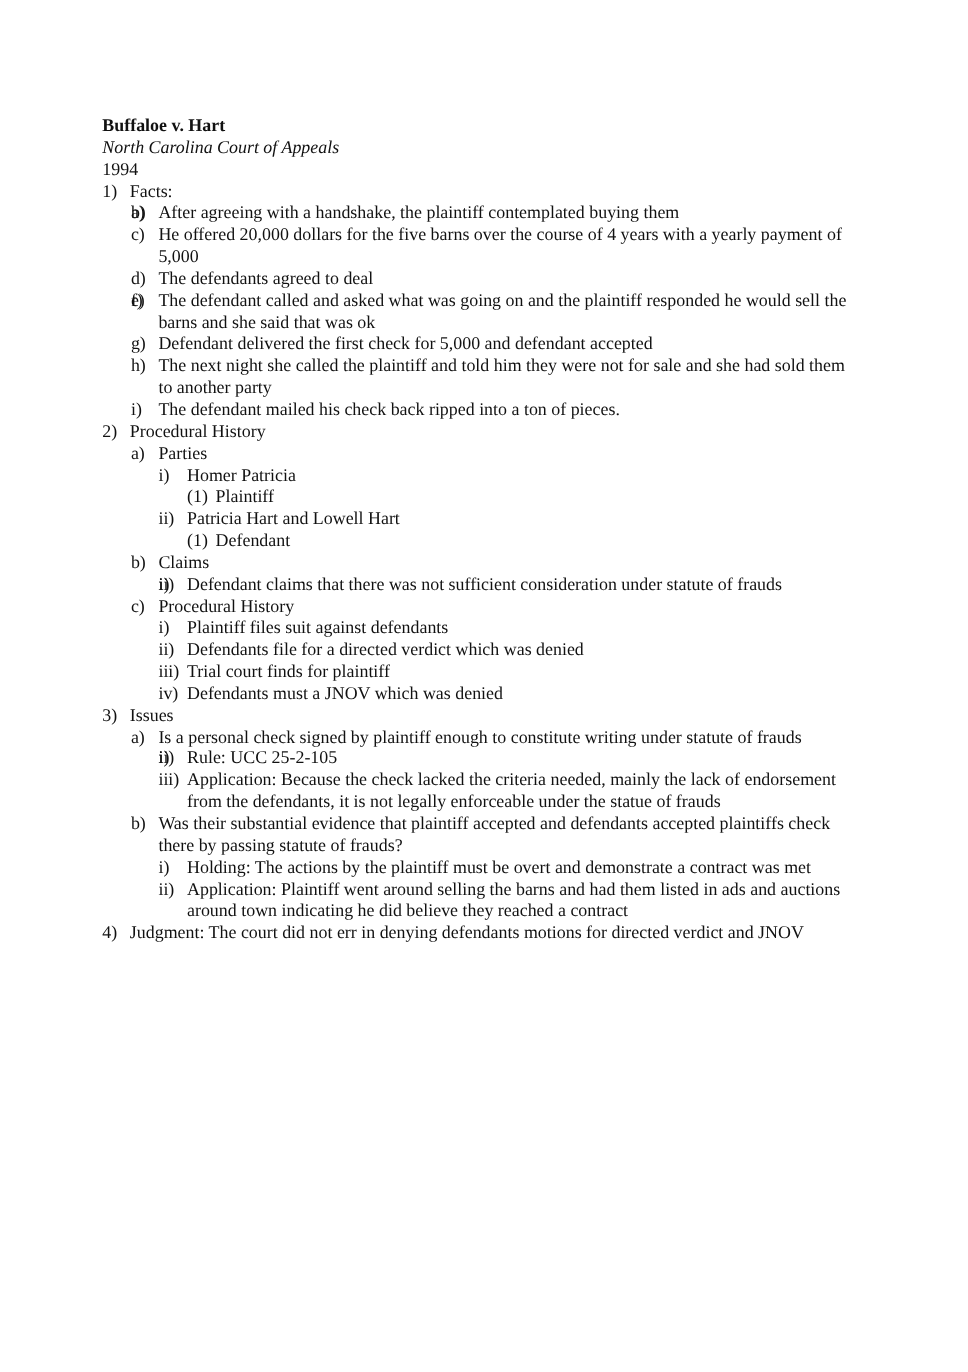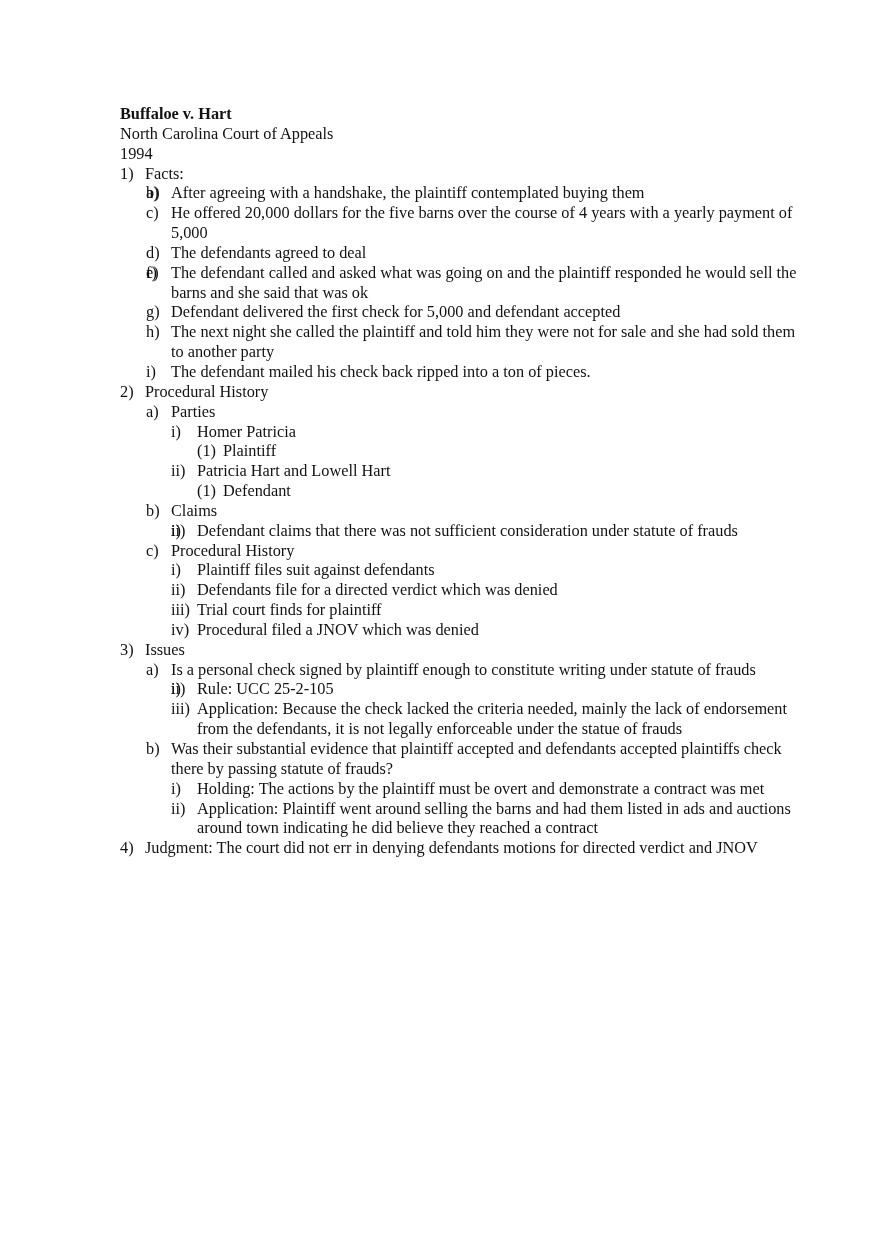--- a/index.html
+++ b/index.html
@@ -1,23 +1,23 @@
 <!DOCTYPE html>
 <html><head>
 <meta charset="utf-8">
 <style>
   html, body { margin: 0; padding: 0; background: #ffffff; }
   body { width: 880px; height: 1247px; position: relative; overflow: hidden; }
   .page {
-    position: absolute; left: 120px; top: 104px; width: 690px;
+    position: absolute; left: 93px; top: 104px; width: 690px;
     font-family: "Liberation Serif", "DejaVu Serif", serif;
     font-size: 16.3px; line-height: 19.85px; color: #111111;
   }
   .title { font-weight: bold; }
-  .court { }
+  .court { font-style: italic; }
   .item { position: relative; }
   .l1 { padding-left: 25px; }
   .l2 { padding-left: 51px; }
   .l3 { padding-left: 77px; }
   .l4 { padding-left: 77px; }
   .marker { position: absolute; top: 0; }
   .l1 > .marker { left: 0; }
   .l2 > .marker { left: 26px; }
   .l3 > .marker { left: 51px; }
   .l4 > .marker { left: 77px; }
@@ -47,21 +47,21 @@
       <div class="item l4"><span class="marker">(1)</span><span class="txt">Plaintiff</span></div>
       <div class="item l3"><span class="marker">ii)</span><span class="txt">Patricia Hart and Lowell Hart</span></div>
       <div class="item l4"><span class="marker">(1)</span><span class="txt">Defendant</span></div>
       <div class="item l2"><span class="marker">b)</span><span class="txt">Claims</span></div>
       <div class="item l3"><span class="marker">i)</span></div>
       <div class="item l3"><span class="marker">ii)</span><span class="txt">Defendant claims that there was not sufficient consideration under statute of frauds</span></div>
       <div class="item l2"><span class="marker">c)</span><span class="txt">Procedural History</span></div>
       <div class="item l3"><span class="marker">i)</span><span class="txt">Plaintiff files suit against defendants</span></div>
       <div class="item l3"><span class="marker">ii)</span><span class="txt">Defendants file for a directed verdict which was denied</span></div>
       <div class="item l3"><span class="marker">iii)</span><span class="txt">Trial court finds for plaintiff</span></div>
-      <div class="item l3"><span class="marker">iv)</span><span class="txt">Procedural filed a JNOV which was denied</span></div>
+      <div class="item l3"><span class="marker">iv)</span><span class="txt">Defendants must a JNOV which was denied</span></div>
       <div class="item l1"><span class="marker">3)</span><span class="txt">Issues</span></div>
       <div class="item l2"><span class="marker">a)</span><span class="txt">Is a personal check signed by plaintiff enough to constitute writing under statute of frauds</span></div>
       <div class="item l3"><span class="marker">i)</span></div>
       <div class="item l3"><span class="marker">ii)</span><span class="txt">Rule: UCC 25-2-105</span></div>
       <div class="item l3"><span class="marker">iii)</span><span class="txt">Application: Because the check lacked the criteria needed, mainly the lack of endorsement from the defendants, it is not legally enforceable under the statue of frauds</span></div>
       <div class="item l2"><span class="marker">b)</span><span class="txt">Was their substantial evidence that plaintiff accepted and defendants accepted plaintiffs check there by passing statute of frauds?</span></div>
       <div class="item l3"><span class="marker">i)</span><span class="txt">Holding: The actions by the plaintiff must be overt and demonstrate a contract was met</span></div>
       <div class="item l3"><span class="marker">ii)</span><span class="txt">Application: Plaintiff went around selling the barns and had them listed in ads and auctions around town indicating he did believe they reached a contract</span></div>
       <div class="item l1"><span class="marker">4)</span><span class="txt">Judgment: The court did not err in denying defendants motions for directed verdict and JNOV</span></div>
     </div>

